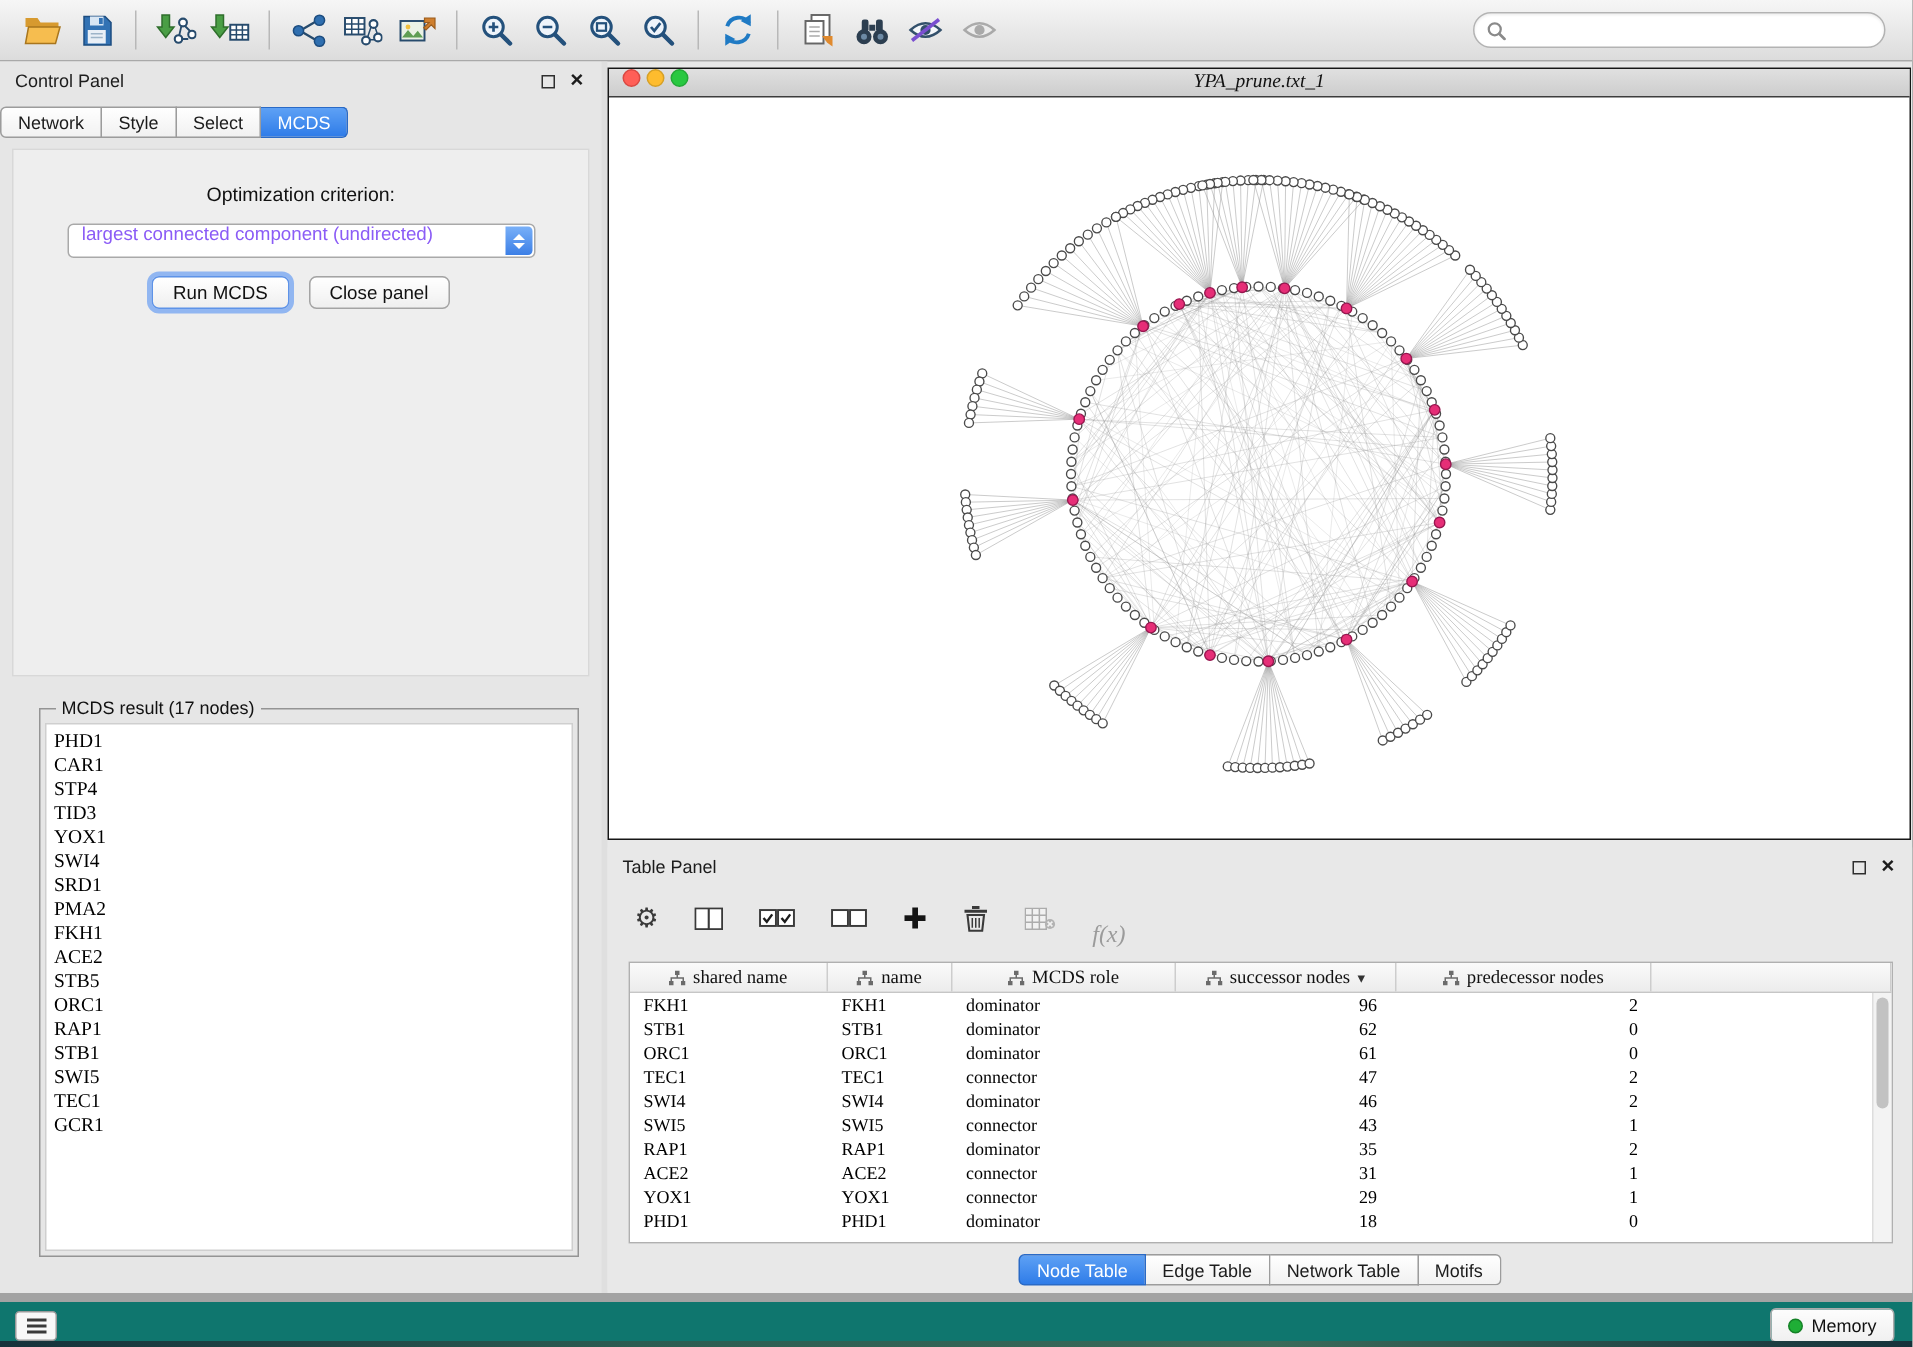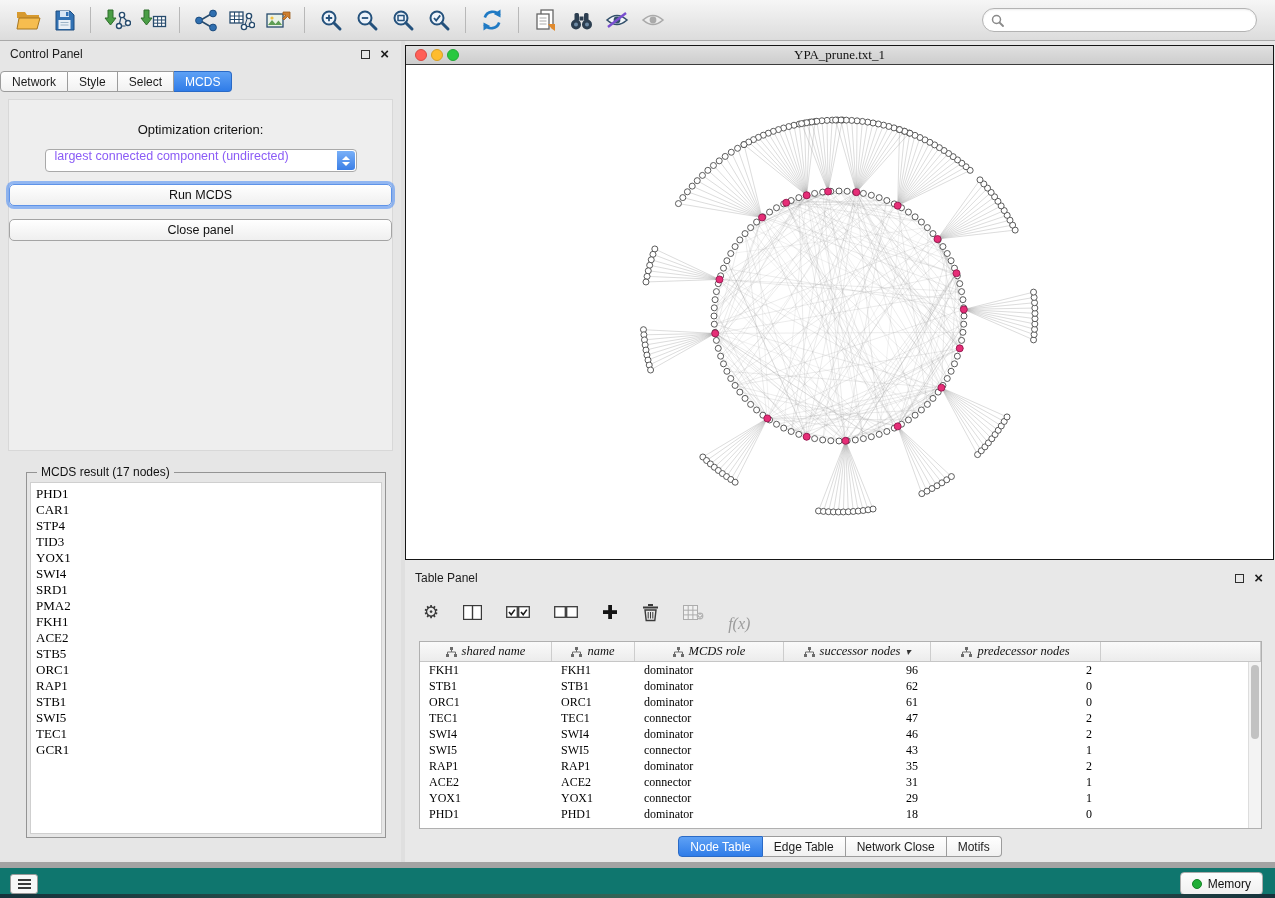--- a/index.html
+++ b/index.html
@@ -36,55 +36,55 @@
   .combo { width:312px; height:23px; margin:12px auto 0; background:#fff; border:1px solid #a9a9a9;
     border-radius:4px; position:relative; display:flex; align-items:center; padding:0 24px 10px 9px;
     font-size:12.5px; color:#8b5cf6; }
   .combo-text { overflow:hidden; white-space:nowrap; }
   .stepper { position:absolute; right:1px; top:1px; bottom:1px; width:18px;
     background:linear-gradient(#79b0f8,#3c7fe6); border-radius:0 3px 3px 0;
     display:flex; flex-direction:column; align-items:center; justify-content:center; gap:2px; }
   .stepper i { display:block; width:0; height:0; border-left:4px solid transparent; border-right:4px solid transparent; }
   .stepper i.up { border-bottom:4.5px solid #fff; }
   .stepper i.down { border-top:4.5px solid #fff; }
-  .btn-row { display:flex; justify-content:center; gap:13px; margin-top:12px;flex-direction:column; }
+  .btn-row { display:flex; justify-content:center; gap:13px; margin-top:12px; }
   .btn { height:22px; padding:0 13px; background:linear-gradient(#ffffff,#efefef);
     border:1px solid #a4a4a4; border-radius:5px; font-size:12.5px; font-family:inherit; color:#111; }
   .btn.focus { box-shadow:0 0 0 3px rgba(96,152,242,.65); border-color:#5e93e8; }
   .result-group { position:absolute; left:26px; right:15px; top:424px; height:373px;
     border:1px solid #949494; background:transparent; padding:3px; }
   .result-group legend { font-size:12px; color:#111; margin-left:7px; padding:0 4px; }
   .listbox { width:100%; height:100%; background:#fff; border:1px solid #cfcfcf; overflow:hidden; padding:3px 0 0 5px; }
   .mcds-item { font-family:"Liberation Serif", serif; font-size:13px; line-height:16px; color:#000; }
 
   .splitter { position:absolute; left:401px; top:41px; width:4px; height:821px; background:#dfdfdf; }
 
   
   .network-window { position:absolute; left:405px; top:45px; width:869px; height:515px;
     background:#fff; border:1px solid #161616; }
   .nw-titlebar { height:19px; background:linear-gradient(#e0e0e0,#cdcdcd); border-bottom:1px solid #3c3c3c;
-    display:flex; align-items:center; padding-left:9px; gap:4px; position:relative; }
+    display:flex; padding-left:9px; gap:4px; position:relative;font-style:italic; }
   .tl { width:12px; height:12px; border-radius:50%; display:inline-block; flex:0 0 auto; }
   .tl.red { background:#ff5f57; border:1px solid #d94942; }
   .tl.yellow { background:#febc2e; border:1px solid #d6a026; }
   .tl.green { background:#28c840; border:1px solid #23a836; }
   .nw-title { position:absolute; left:0; right:0; text-align:center; font-family:"Liberation Serif", serif;
     font-size:13px; color:#111; pointer-events:none; }
   .netsvg { display:block; width:867px; height:494px; }
 
   
   .table-panel { position:absolute; left:405px; top:565px; width:870px; height:295px; background:#e8e8e8; }
   .tp-toolbar { height:42px; display:flex; align-items:center; padding-left:18px; gap:24px; }
   .ticon { display:flex; align-items:center; justify-content:center; }
   .gear-glyph { font-size:18px; color:#3a3a3a; line-height:18px; }
   .fx { font-family:"Liberation Serif", serif; font-style:italic; font-size:16px; color:#9b9b9b;margin-top:24px; }
   .table-wrap { position:absolute; left:14px; right:13px; top:76px; height:188px; background:#fff;
     border:1px solid #b0b0b0; overflow:hidden; }
   .thead, .trow { display:grid; grid-template-columns:132px 83px 149px 147px 170px 1fr; }
-  .thead { height:20px; background:linear-gradient(#fafafa,#ececec); border-bottom:1px solid #c6c6c6;font-style:italic; }
+  .thead { height:20px; background:linear-gradient(#fafafa,#ececec); border-bottom:1px solid #c6c6c6; }
   .th { display:flex; align-items:center; justify-content:center; gap:5px;
     border-right:1px solid #cdcdcd; font-family:"Liberation Serif", serif; font-size:12.5px; color:#111;
     white-space:nowrap; overflow:hidden; }
   .sortarrow { font-size:10px; color:#333; }
   .trow { height:16px; }
   .tcell { font-family:"Liberation Serif", serif; font-size:12px; line-height:16px; color:#000;
     padding-left:9px; white-space:nowrap; overflow:hidden; }
   .tcell.c3 { text-align:right; padding-right:13px; }
   .tcell.c4 { text-align:right; padding-right:9px; }
   .vscroll { position:absolute; right:0; top:20px; bottom:0; width:13px; background:#f3f3f3; border-left:1px solid #ddd; }
@@ -1142,21 +1142,21 @@
             <div class="tcell"></div>
           </div>
         </div>
       <div class="vscroll">
           <div class="vthumb"></div>
         </div>
     </div>
     <div class="tp-tabs">
         <div class="tab active">Node Table</div>
         <div class="tab">Edge Table</div>
-        <div class="tab">Network Close</div>
+        <div class="tab">Network Table</div>
         <div class="tab">Motifs</div>
       </div>
   </div>
 
   <div class="status-bar">
     <div class="list-btn">
       <span class="burger"></span>
     </div>
     <div class="memory-btn">
       <span class="mem-dot"></span>

